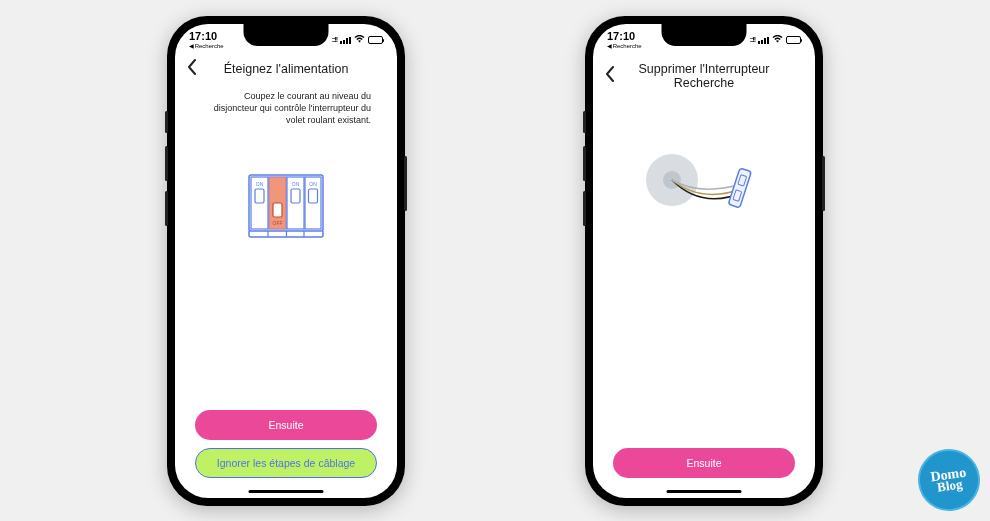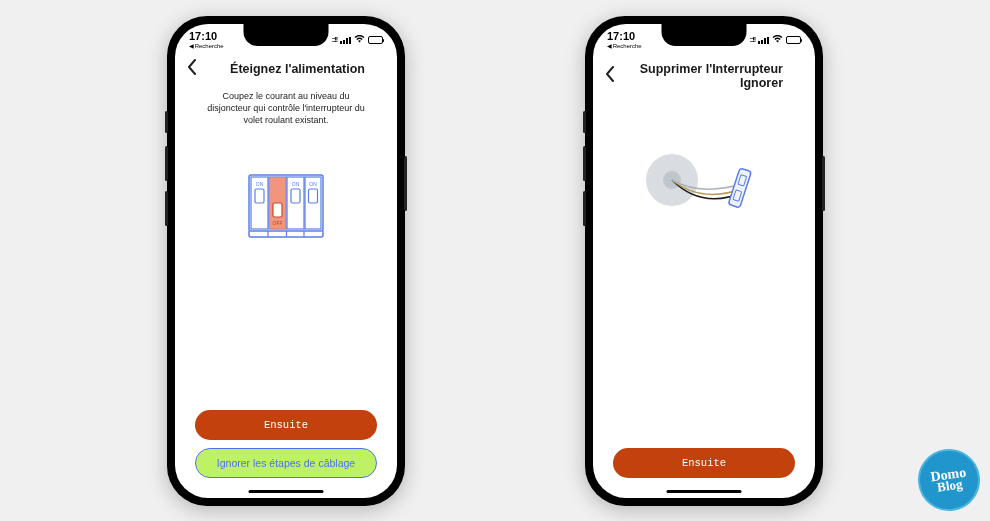--- a/index.html
+++ b/index.html
@@ -76,37 +76,37 @@
     }
     .back-chevron {
       font-size: 16px;
       font-weight: 600;
       color: #222;
       position: absolute;
       left: 12px;
     }
     .header-title {
       flex: 1;
-      text-align: right;
+      text-align: center;
       font-size: 12.5px;
-      font-weight: 700;
+      font-weight: 400;
       color: #1a1a1a;
       padding: 0 20px;
     }
     .content {
       flex: 1;
       display: flex;
       flex-direction: column;
       align-items: center;
       padding: 6px 22px 0;
     }
     .description {
       font-size: 9px;
       line-height: 1.35;
-      text-align: center;
+      text-align: right;
       color: #222;
       padding: 0 4px;
     }
     .illustration {
       margin-top: 30px;
       height: 95px;
       display: flex;
       align-items: center;
       justify-content: center;
     }
@@ -121,24 +121,23 @@
       height: 30px;
       border-radius: 15px;
       display: flex;
       align-items: center;
       justify-content: center;
       font-size: 10.5px;
       font-weight: 500;
       cursor: pointer;
     }
     .btn-primary {
-      background: #c2410c;
+      background: #ec4899;
       color: #fff;
       border: none;
-      font-family: Liberation Mono, monospace;
     }
     .btn-secondary {
       background: #bef264;
       color: #4e73e8;
       border: 1.2px solid #4e73e8;
     }
     .home-indicator {
       position: absolute;
       bottom: 5px;
       left: 50%;
@@ -293,21 +292,21 @@
         <span class="battery-icon"><span class="battery-fill"></span></span>
       </div>
     </div>
 
     <div class="header">
       <span class="back-chevron">
         <svg width="10" height="16" viewBox="0 0 10 16">
             <path d="M8 1 L2 8 L8 15" stroke="#222" stroke-width="2" fill="none" stroke-linecap="round" stroke-linejoin="round"></path>
           </svg>
       </span>
-      <div class="header-title">Supprimer l'Interrupteur Ignorer</div>
+      <div class="header-title">Supprimer l'Interrupteur Recherche</div>
     </div>
 
     <div class="content">
       <div class="illustration">
         <svg width="125" height="82" viewBox="0 0 125 82">
 
           <circle cx="30" cy="40" r="26" fill="#d9dde2"></circle>
           <circle cx="30" cy="40" r="9" fill="#bfc6ce"></circle>
 
           <path d="M30 40 Q60 70 102 52" stroke="#1a1a1a" stroke-width="1.5" fill="none"></path>

